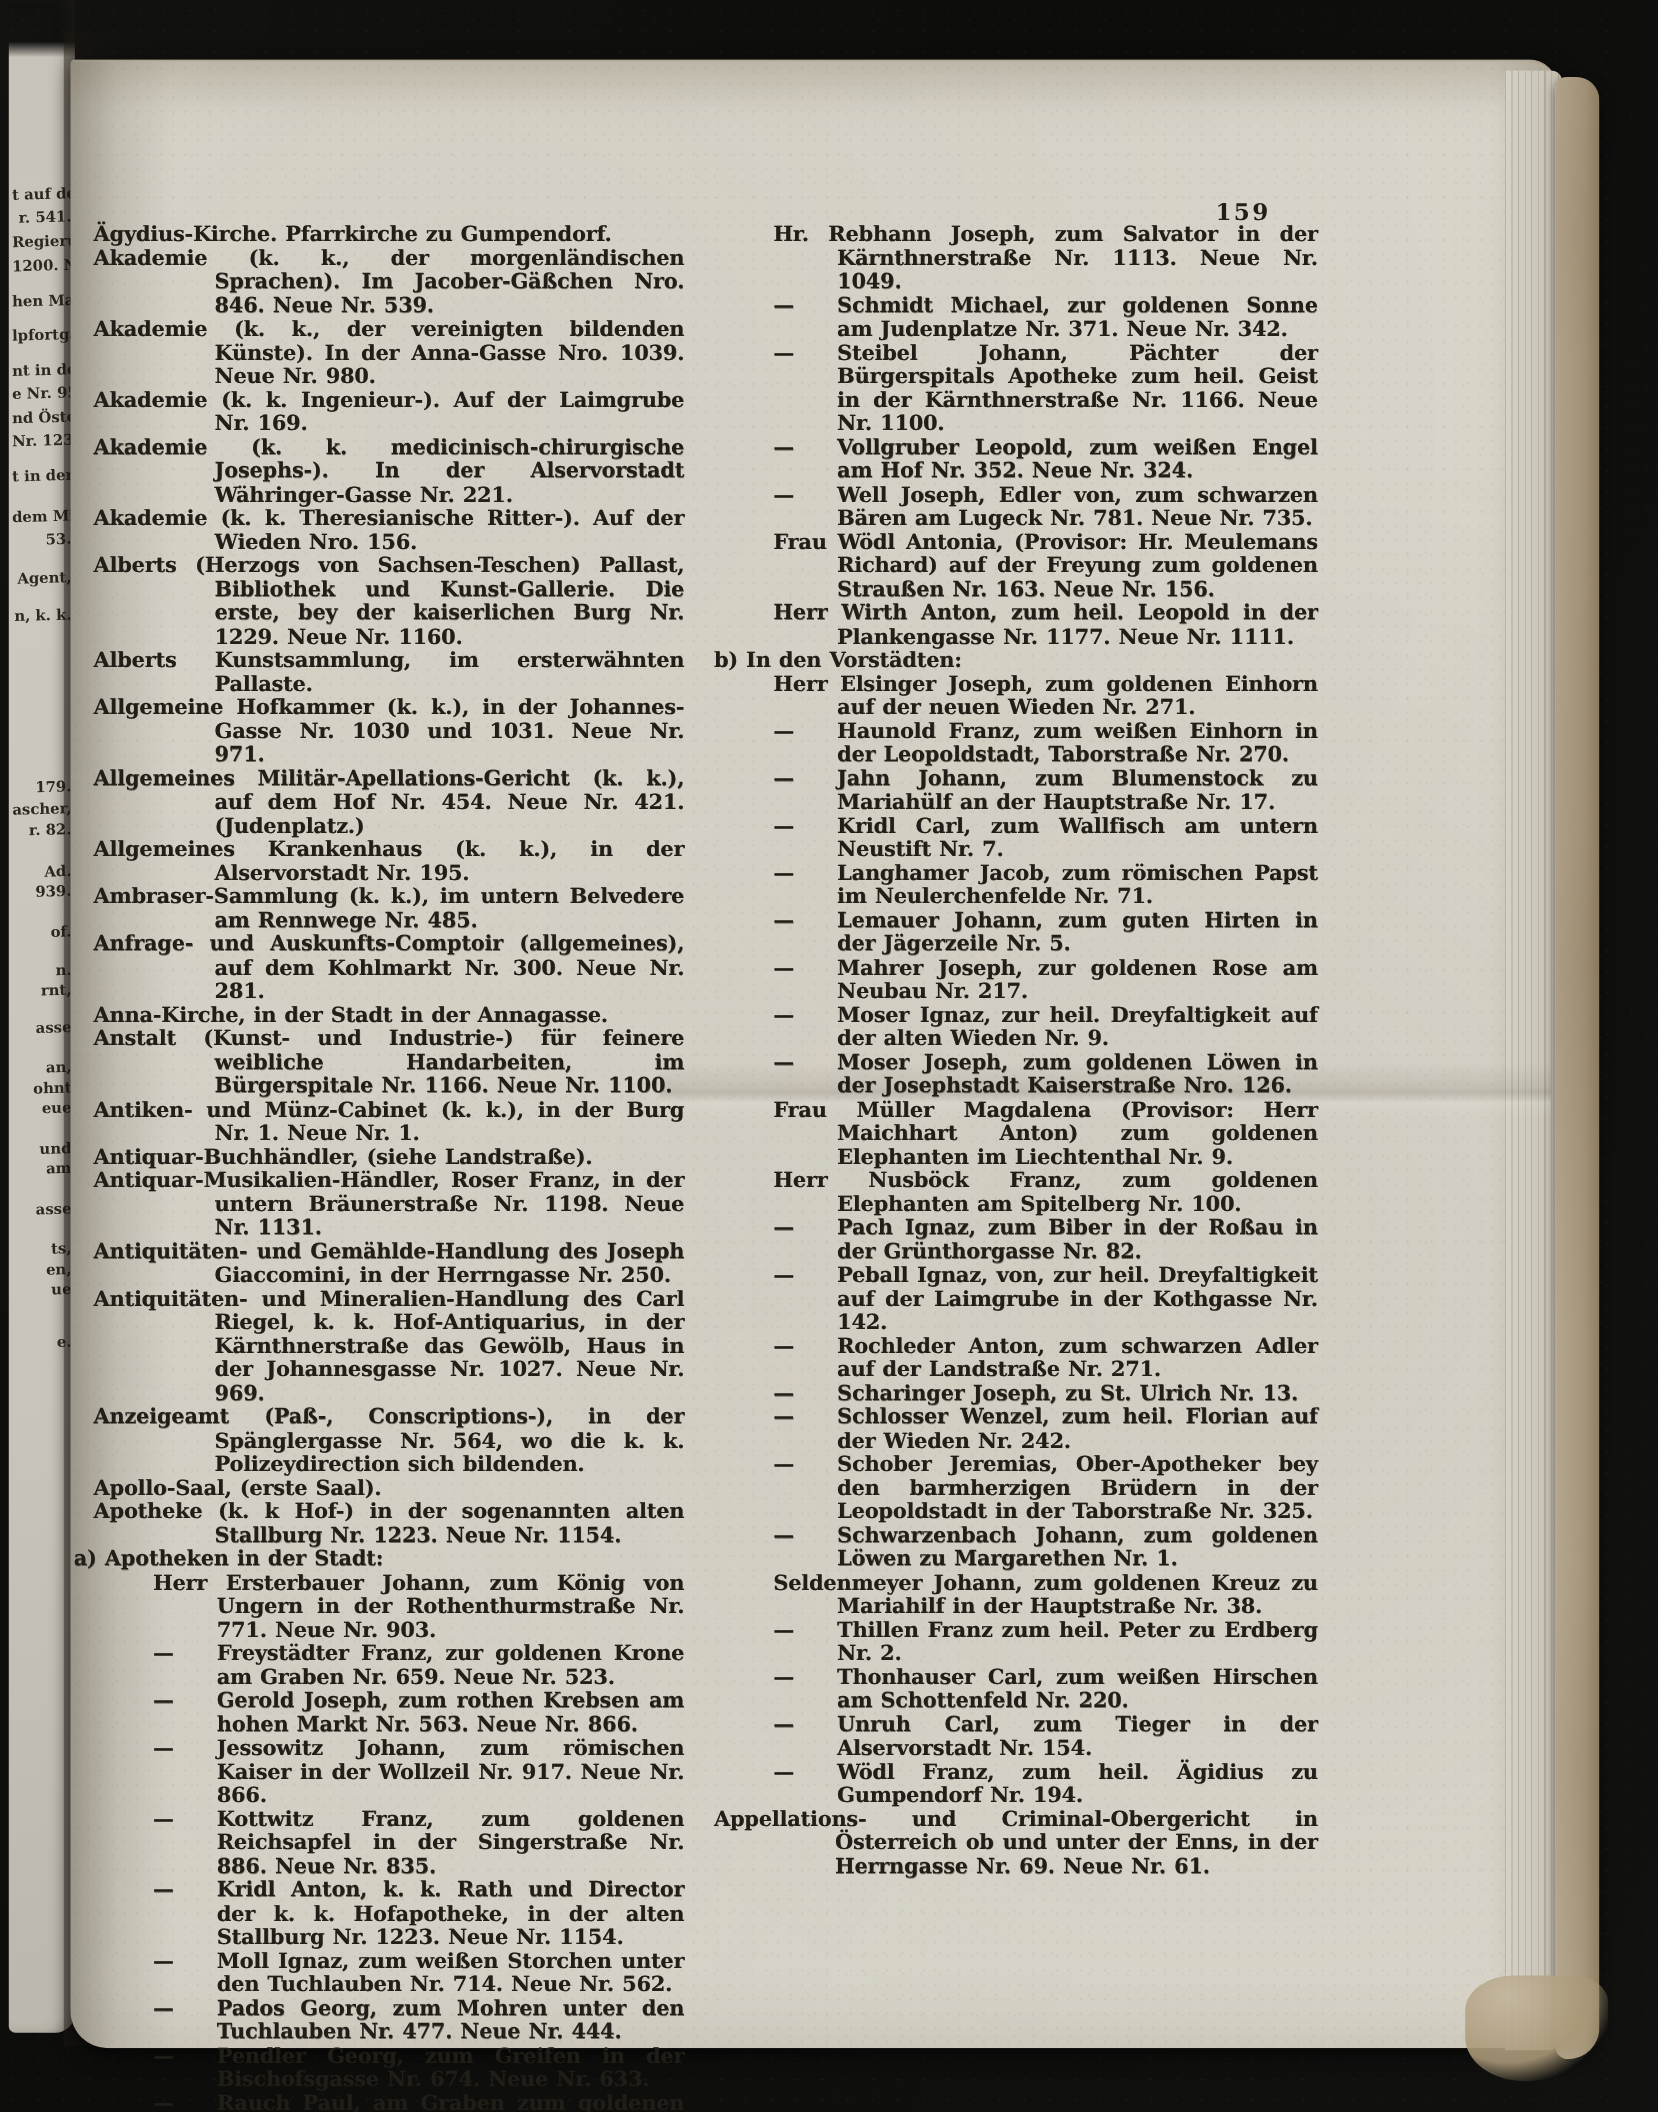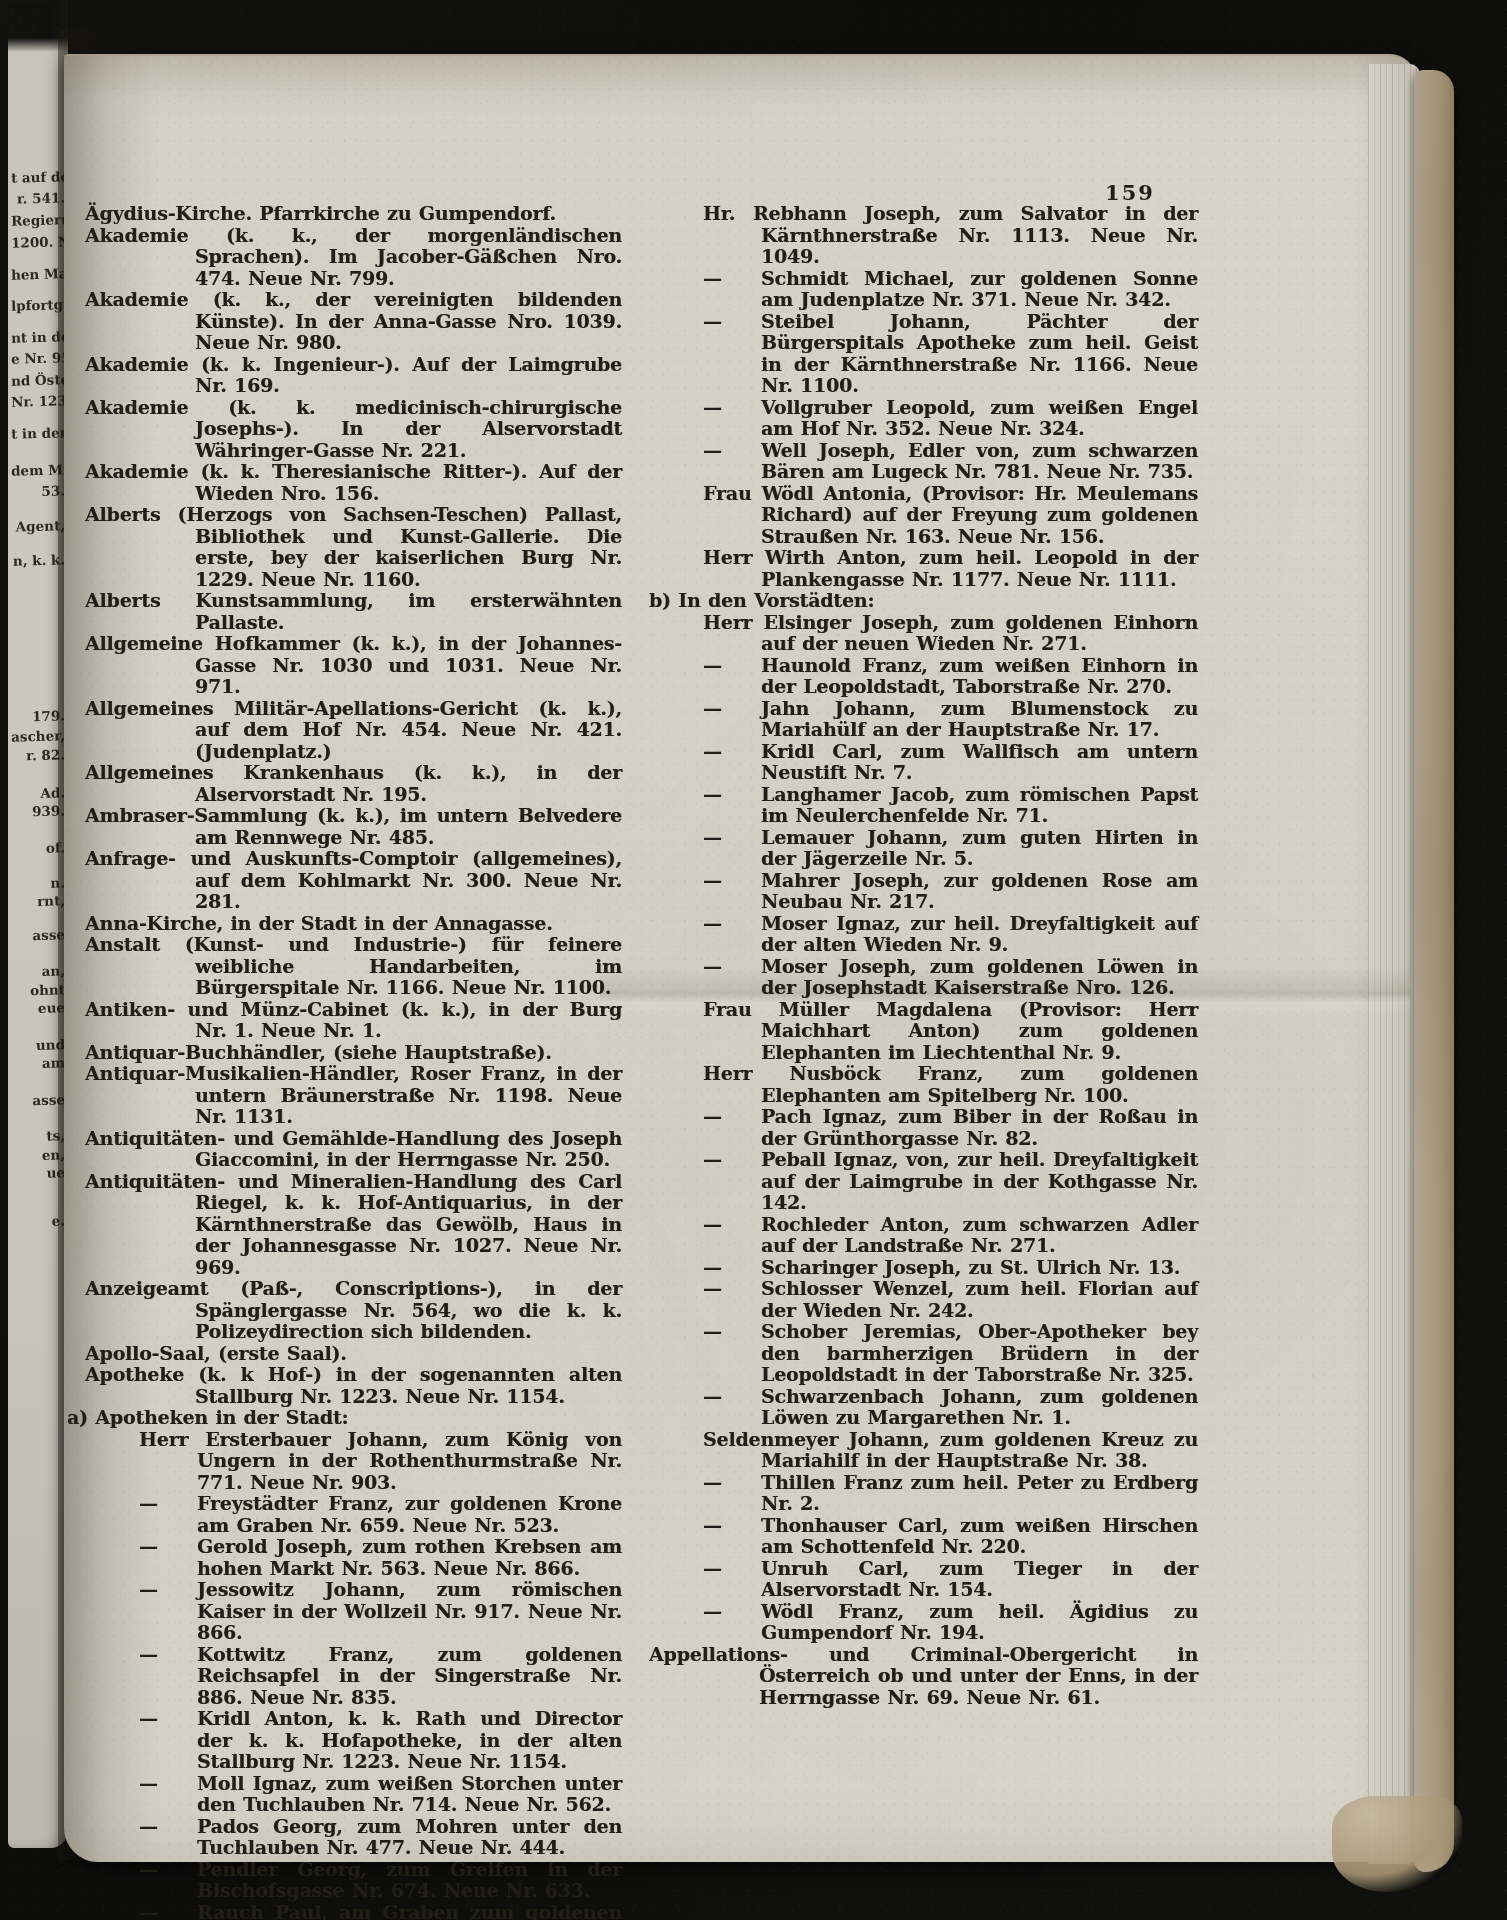--- a/index.html
+++ b/index.html
@@ -122,36 +122,36 @@
     </div>
   <div class="gutter"></div>
   <div class="page"></div>
   <div class="edge-stack"></div>
   <div class="deckle"></div>
   <div class="corner-wear"></div>
   <div class="crease"></div>
   <div class="page-number">159</div>
   <div class="col col-left" id="col-left">
       <p class="entry e-head"><span>Ägydius-Kirche. Pfarrkirche zu Gumpendorf.</span></p>
-      <p class="entry e-head"><span>Akademie (k. k., der morgenländischen Sprachen). Im Jacober-Gäßchen Nro. 474. Neue Nr. 799.</span></p>
+      <p class="entry e-head"><span>Akademie (k. k., der morgenländischen Sprachen). Im Jacober-Gäßchen Nro. 846. Neue Nr. 539.</span></p>
       <p class="entry e-head"><span>Akademie (k. k., der vereinigten bildenden Künste). In der Anna-Gasse Nro. 1039. Neue Nr. 980.</span></p>
       <p class="entry e-head"><span>Akademie (k. k. Ingenieur-). Auf der Laimgrube Nr. 169.</span></p>
       <p class="entry e-head"><span>Akademie (k. k. medicinisch-chirurgische Josephs-). In der Alservorstadt Währinger-Gasse Nr. 221.</span></p>
       <p class="entry e-head"><span>Akademie (k. k. Theresianische Ritter-). Auf der Wieden Nro. 156.</span></p>
       <p class="entry e-head"><span>Alberts (Herzogs von Sachsen-Teschen) Pallast, Bibliothek und Kunst-Gallerie. Die erste, bey der kaiserlichen Burg Nr. 1229. Neue Nr. 1160.</span></p>
       <p class="entry e-head"><span>Alberts Kunstsammlung, im ersterwähnten Pallaste.</span></p>
       <p class="entry e-head"><span>Allgemeine Hofkammer (k. k.), in der Johannes-Gasse Nr. 1030 und 1031. Neue Nr. 971.</span></p>
       <p class="entry e-head"><span>Allgemeines Militär-Apellations-Gericht (k. k.), auf dem Hof Nr. 454. Neue Nr. 421. (Judenplatz.)</span></p>
       <p class="entry e-head"><span>Allgemeines Krankenhaus (k. k.), in der Alservorstadt Nr. 195.</span></p>
       <p class="entry e-head"><span>Ambraser-Sammlung (k. k.), im untern Belvedere am Rennwege Nr. 485.</span></p>
       <p class="entry e-head"><span>Anfrage- und Auskunfts-Comptoir (allgemeines), auf dem Kohlmarkt Nr. 300. Neue Nr. 281.</span></p>
       <p class="entry e-head"><span>Anna-Kirche, in der Stadt in der Annagasse.</span></p>
       <p class="entry e-head"><span>Anstalt (Kunst- und Industrie-) für feinere weibliche Handarbeiten, im Bürgerspitale Nr. 1166. Neue Nr. 1100.</span></p>
       <p class="entry e-head"><span>Antiken- und Münz-Cabinet (k. k.), in der Burg Nr. 1. Neue Nr. 1.</span></p>
-      <p class="entry e-head"><span>Antiquar-Buchhändler, (siehe Hauptstraße).</span></p>
+      <p class="entry e-head"><span>Antiquar-Buchhändler, (siehe Landstraße).</span></p>
       <p class="entry e-head"><span>Antiquar-Musikalien-Händler, Roser Franz, in der untern Bräunerstraße Nr. 1198. Neue Nr. 1131.</span></p>
       <p class="entry e-head"><span>Antiquitäten- und Gemählde-Handlung des Joseph Giaccomini, in der Herrngasse Nr. 250.</span></p>
       <p class="entry e-head"><span>Antiquitäten- und Mineralien-Handlung des Carl Riegel, k. k. Hof-Antiquarius, in der Kärnthnerstraße das Gewölb, Haus in der Johannesgasse Nr. 1027. Neue Nr. 969.</span></p>
       <p class="entry e-head"><span>Anzeigeamt (Paß-, Conscriptions-), in der Spänglergasse Nr. 564, wo die k. k. Polizeydirection sich bildenden.</span></p>
       <p class="entry e-head"><span>Apollo-Saal, (erste Saal).</span></p>
       <p class="entry e-head"><span>Apotheke (k. k Hof-) in der sogenannten alten Stallburg Nr. 1223. Neue Nr. 1154.</span></p>
       <p class="entry e-section e-section-a"><span>a) Apotheken in der Stadt:</span></p>
       <p class="entry e-person"><span>Herr Ersterbauer Johann, zum König von Ungern in der Rothenthurmstraße Nr. 771. Neue Nr. 903.</span></p>
       <p class="entry e-dash"><span class="dash">—</span><span>Freystädter Franz, zur goldenen Krone am Graben Nr. 659. Neue Nr. 523.</span></p>
       <p class="entry e-dash"><span class="dash">—</span><span>Gerold Joseph, zum rothen Krebsen am hohen Markt Nr. 563. Neue Nr. 866.</span></p>

